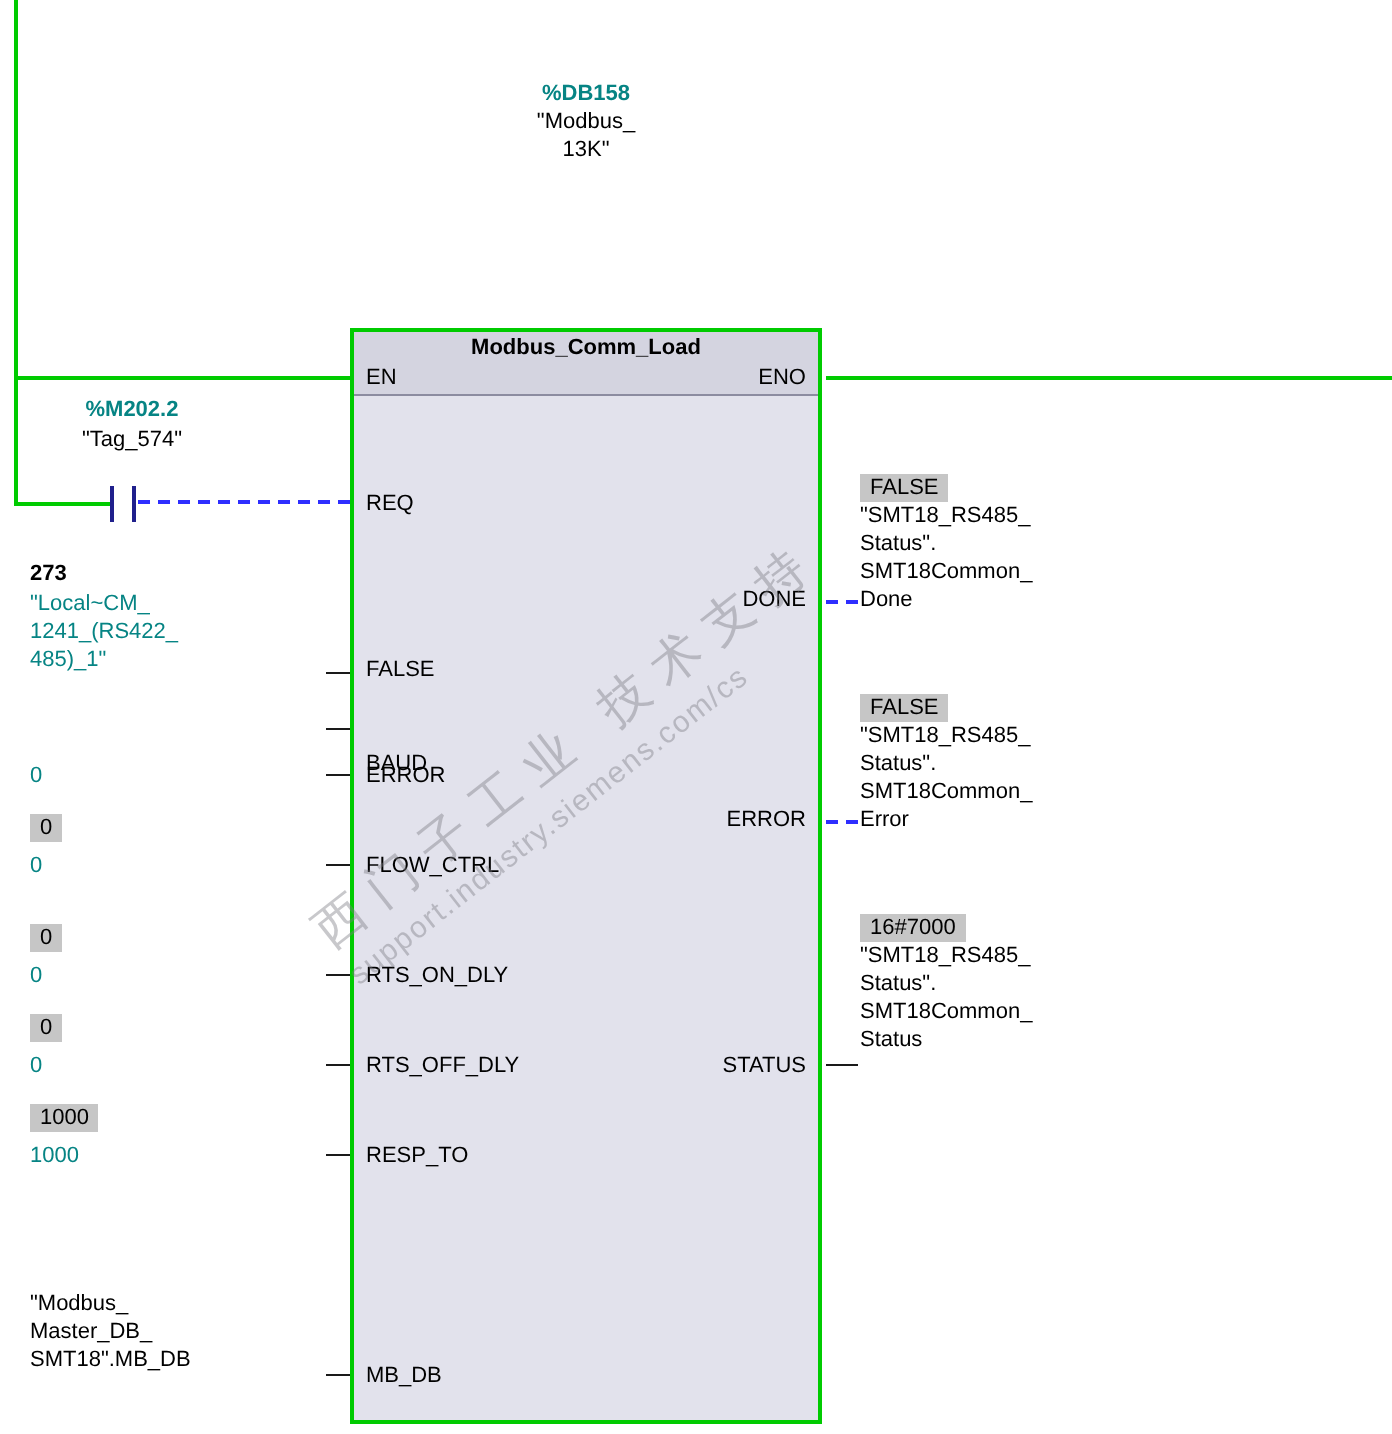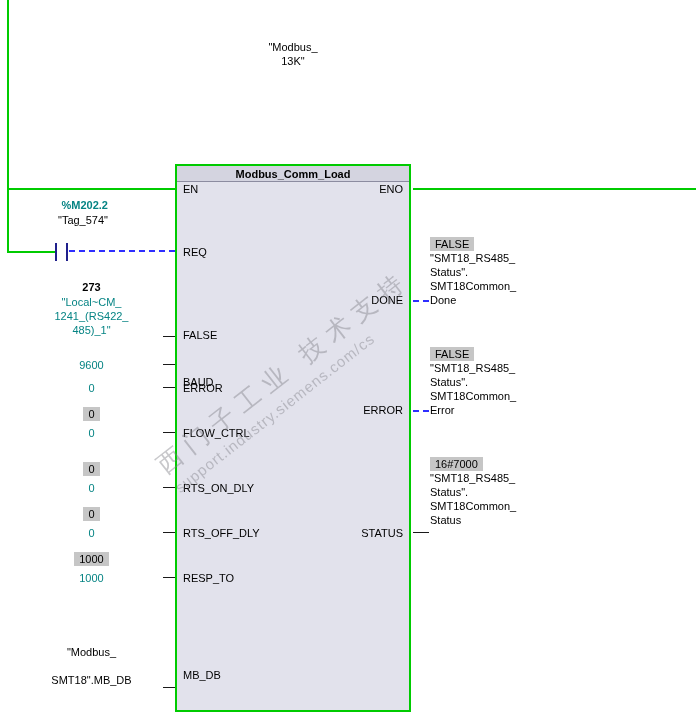--- a/index.html
+++ b/index.html
@@ -15,28 +15,28 @@
   .bar{position:absolute;width:2px;height:18px;background:#20208c}
   
   .teal{color:var(--operand-teal,#068484)}
   .bold{font-weight:bold}
   .lh{line-height:14px}
   
   .idb{position:absolute;left:175px;top:40px;width:236px;text-align:center;line-height:14px}
   
   .fb{position:absolute;left:175px;top:164px;width:236px;height:548px;
       background:var(--block-body,#E2E2EC);border:2px solid var(--rail-green,#00CB00)}
-  .fb-title{height:16px;line-height:16px;text-align:center;font-weight:bold;
+  .fb-title{height:32px;line-height:16px;text-align:center;font-weight:bold;
             background:var(--block-title,#D4D4E0);border-bottom:1px solid #8C8CA0}
   .pin{position:absolute;left:6px;line-height:14px}
   .pin-r{position:absolute;right:6px;line-height:14px;text-align:center}
   
-  .lop{position:absolute;left:15px;width:153px;text-align:center;line-height:14px}
+  .lop{position:absolute;left:15px;width:153px;text-align:left;line-height:14px}
   .rop{position:absolute;left:430px;width:150px;line-height:14px}
-  .ctc{position:absolute;left:24px;width:84px;text-align:right;line-height:14px}
+  .ctc{position:absolute;left:24px;width:84px;text-align:center;line-height:14px}
   .mon{display:inline-block;background:var(--value-box,#C6C6C6);padding:0 5px;line-height:14px}
   
   .wm{position:absolute;left:150px;top:455px;transform:rotate(-38deg);transform-origin:0 0;
       color:rgba(125,125,130,.42);pointer-events:none;white-space:nowrap;z-index:5}
   .wm-cn{font-size:25px;letter-spacing:8px}
   .wm-url{font-size:15px;letter-spacing:1px;margin-top:2px}
 </style>
 </head>
 <body>
 
@@ -47,72 +47,73 @@
   <div class="wire" style="left:413px;top:188px;width:283px"></div>
   <div class="wire" style="left:7px;top:251px;width:48px"></div>
 
   <div class="ctc teal bold" style="top:198px">%M202.2</div>
   <div class="ctc" style="top:213px">"Tag_574"</div>
   <div class="bar" style="left:55px;top:243px"></div>
   <div class="bar" style="left:66px;top:243px"></div>
   <div class="dash-blue" style="left:69px;top:250px;width:106px"></div>
 
   <div class="idb">
+    <div class="teal bold">%DB158</div>
     <div>"Modbus_</div>
     <div>13K"</div>
   </div>
 
   <div class="fb">
     <div class="fb-title">Modbus_Comm_Load</div>
     <div class="pin" style="top:16px">EN</div>
     <div class="pin-r" style="top:16px">ENO</div>
     <div class="pin" style="top:79px">REQ</div>
     <div class="pin" style="top:162px">FALSE</div>
     <div class="pin" style="top:209px">BAUD</div>
     <div class="pin" style="top:215px">ERROR</div>
     <div class="pin" style="top:260px">FLOW_CTRL</div>
     <div class="pin" style="top:315px">RTS_ON_DLY</div>
     <div class="pin" style="top:360px">RTS_OFF_DLY</div>
     <div class="pin" style="top:405px">RESP_TO</div>
-    <div class="pin" style="top:502px">MB_DB</div>
+    <div class="pin" style="top:515px">MB_DB</div>
     <div class="pin-r" style="top:127px">DONE</div>
     <div class="pin-r" style="top:237px">ERROR</div>
     <div class="pin-r" style="top:360px">STATUS</div>
   </div>
 
   <div class="conn" style="left:163px;top:336px;width:12px"></div>
   <div class="conn" style="left:163px;top:364px;width:12px"></div>
   <div class="conn" style="left:163px;top:387px;width:12px"></div>
   <div class="conn" style="left:163px;top:432px;width:12px"></div>
   <div class="conn" style="left:163px;top:487px;width:12px"></div>
   <div class="conn" style="left:163px;top:532px;width:12px"></div>
   <div class="conn" style="left:163px;top:577px;width:12px"></div>
   <div class="conn" style="left:163px;top:687px;width:12px"></div>
 
   <div class="lop bold" style="top:280px">273</div>
   <div class="lop teal" style="top:295px">"Local~CM_</div>
   <div class="lop teal" style="top:309px">1241_(RS422_</div>
   <div class="lop teal" style="top:323px">485)_1"</div>
 
-  <div class="lop teal" style="top:358px">9600</div>
   <div class="lop teal" style="top:381px">0</div>
 
   <div class="lop" style="top:407px"><span class="mon">0</span></div>
   <div class="lop teal" style="top:426px">0</div>
 
   <div class="lop" style="top:462px"><span class="mon">0</span></div>
   <div class="lop teal" style="top:481px">0</div>
 
   <div class="lop" style="top:507px"><span class="mon">0</span></div>
   <div class="lop teal" style="top:526px">0</div>
 
   <div class="lop" style="top:552px"><span class="mon">1000</span></div>
   <div class="lop teal" style="top:571px">1000</div>
 
   <div class="lop" style="top:645px">"Modbus_</div>
+  <div class="lop" style="top:659px">Master_DB_</div>
   <div class="lop" style="top:673px">SMT18".MB_DB</div>
 
   <div class="dash-blue" style="left:413px;top:300px;width:16px"></div>
   <div class="dash-blue" style="left:413px;top:410px;width:16px"></div>
   <div class="conn" style="left:413px;top:532px;width:16px"></div>
 
   <div class="rop" style="top:237px">
     <span class="mon">FALSE</span>
     <div class="lh">"SMT18_RS485_</div>
     <div class="lh">Status".</div>

